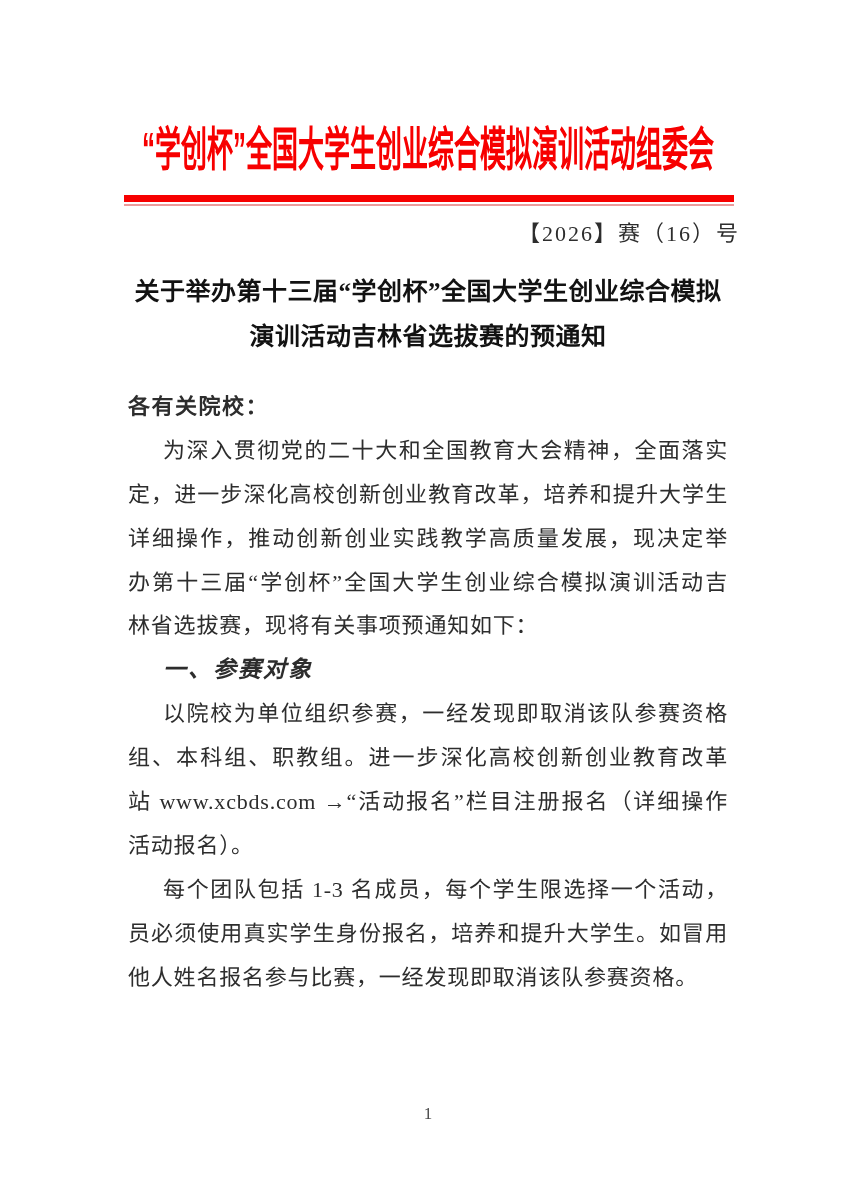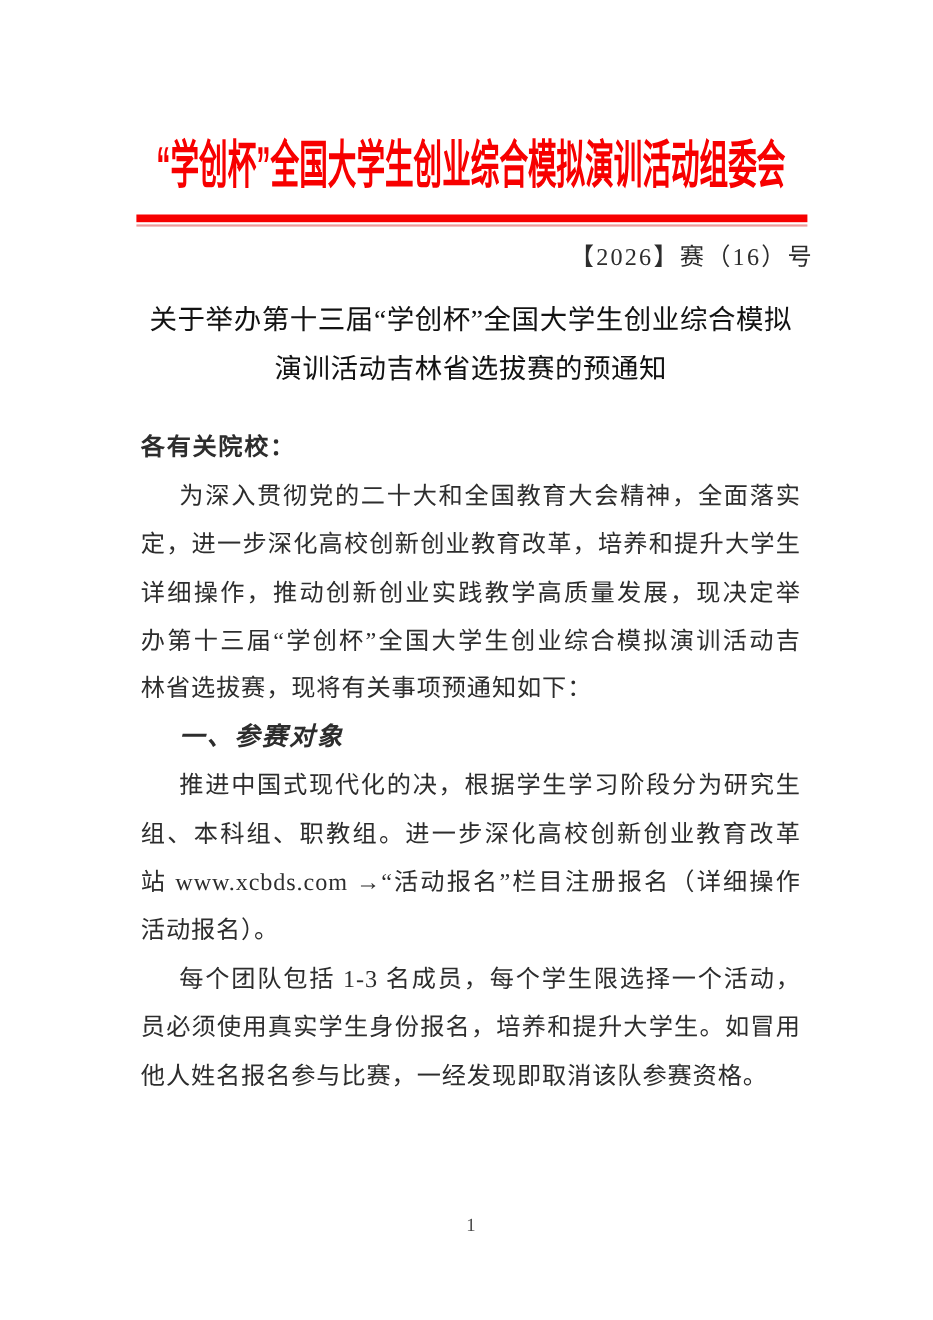--- a/index.html
+++ b/index.html
@@ -40,21 +40,21 @@
     line-height:32px;
     text-align:right;
     font-size:22px;
     letter-spacing:2px;
     color:var(--text-color,#2d2d2d);
   }
   
   .title-block {
     position:absolute; top:269px; left:-10px; right:-10px;
     text-align:center;
-    font-weight:normal;
+    font-weight:bold;
     font-size:25px;
     line-height:45px;
     color:#121212;
     letter-spacing:0.5px;
   }
   
   .body-block {
     position:absolute; top:385px; left:0; right:0;
     font-size:22px;
     color:var(--text-color,#2d2d2d);
@@ -114,21 +114,21 @@
       <div class="bline bold">各有关院校：</div>
 
       <div class="bline just indent">为深入贯彻党的二十大和全国教育大会精神，全面落实</div>
       <div class="bline just">定，进一步深化高校创新创业教育改革，培养和提升大学生</div>
       <div class="bline just">详细操作，推动创新创业实践教学高质量发展，现决定举</div>
       <div class="bline just">办第十三届“学创杯”全国大学生创业综合模拟演训活动吉</div>
       <div class="bline">林省选拔赛，现将有关事项预通知如下：</div>
 
       <div class="bline heading indent">一、参赛对象</div>
 
-      <div class="bline just indent">推进中国式现代化的决，根据学生学习阶段分为研究生</div>
+      <div class="bline just indent">以院校为单位组织参赛，一经发现即取消该队参赛资格</div>
       <div class="bline just">组、本科组、职教组。进一步深化高校创新创业教育改革</div>
       <div class="bline just">站 www.xcbds.com →“活动报名”栏目注册报名（详细操作</div>
       <div class="bline">活动报名）。</div>
 
       <div class="bline just indent">每个团队包括 1-3 名成员，每个学生限选择一个活动，</div>
       <div class="bline just">员必须使用真实学生身份报名，培养和提升大学生。如冒用</div>
       <div class="bline">他人姓名报名参与比赛，一经发现即取消该队参赛资格。</div>
     </div>
 
     <div class="page-num">1</div>

